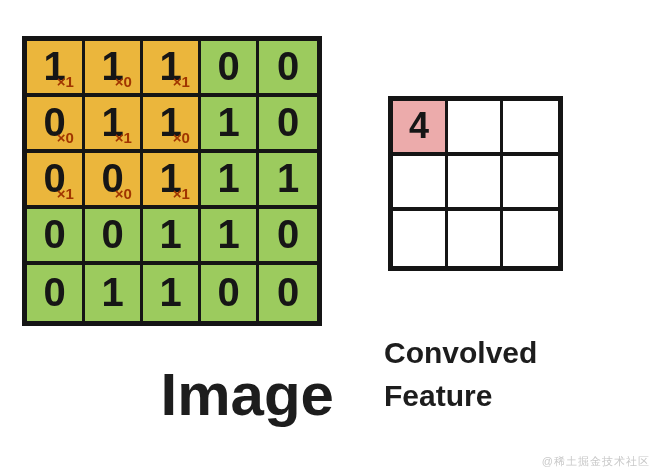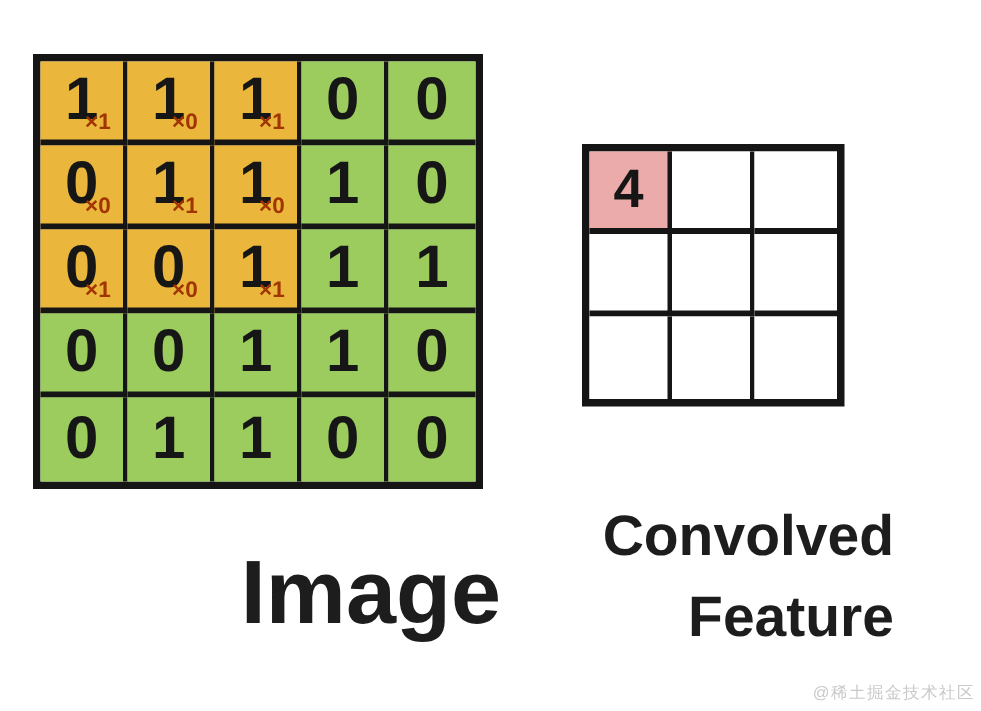--- a/index.html
+++ b/index.html
@@ -40,22 +40,22 @@
   .kernel{
     position:absolute;left:54%;bottom:4px;
     font-size:15px;font-weight:700;color:var(--kernel,#A03500);line-height:1;
     white-space:nowrap;
   }
   .image-label{
     position:absolute;left:22px;top:360px;width:312px;text-align:right;
     font-size:60px;font-weight:600;color:var(--label,#1D1D1D);
   }
   .conv-label{
-    position:absolute;left:384px;top:332px;width:212px;text-align:right;
-    font-size:38px;font-weight:600;color:var(--label,#1D1D1D);line-height:1.42;
+    position:absolute;left:384px;top:332px;width:212px;text-align:left;
+    font-size:30px;font-weight:600;color:var(--label,#1D1D1D);line-height:1.42;
   }
   .watermark{
     position:absolute;right:4px;bottom:5px;
     font-size:11px;color:var(--wm,#C9C9C9);letter-spacing:1px;
   }
 </style>
 </head>
 <body>
 
 <div class="canvas">

